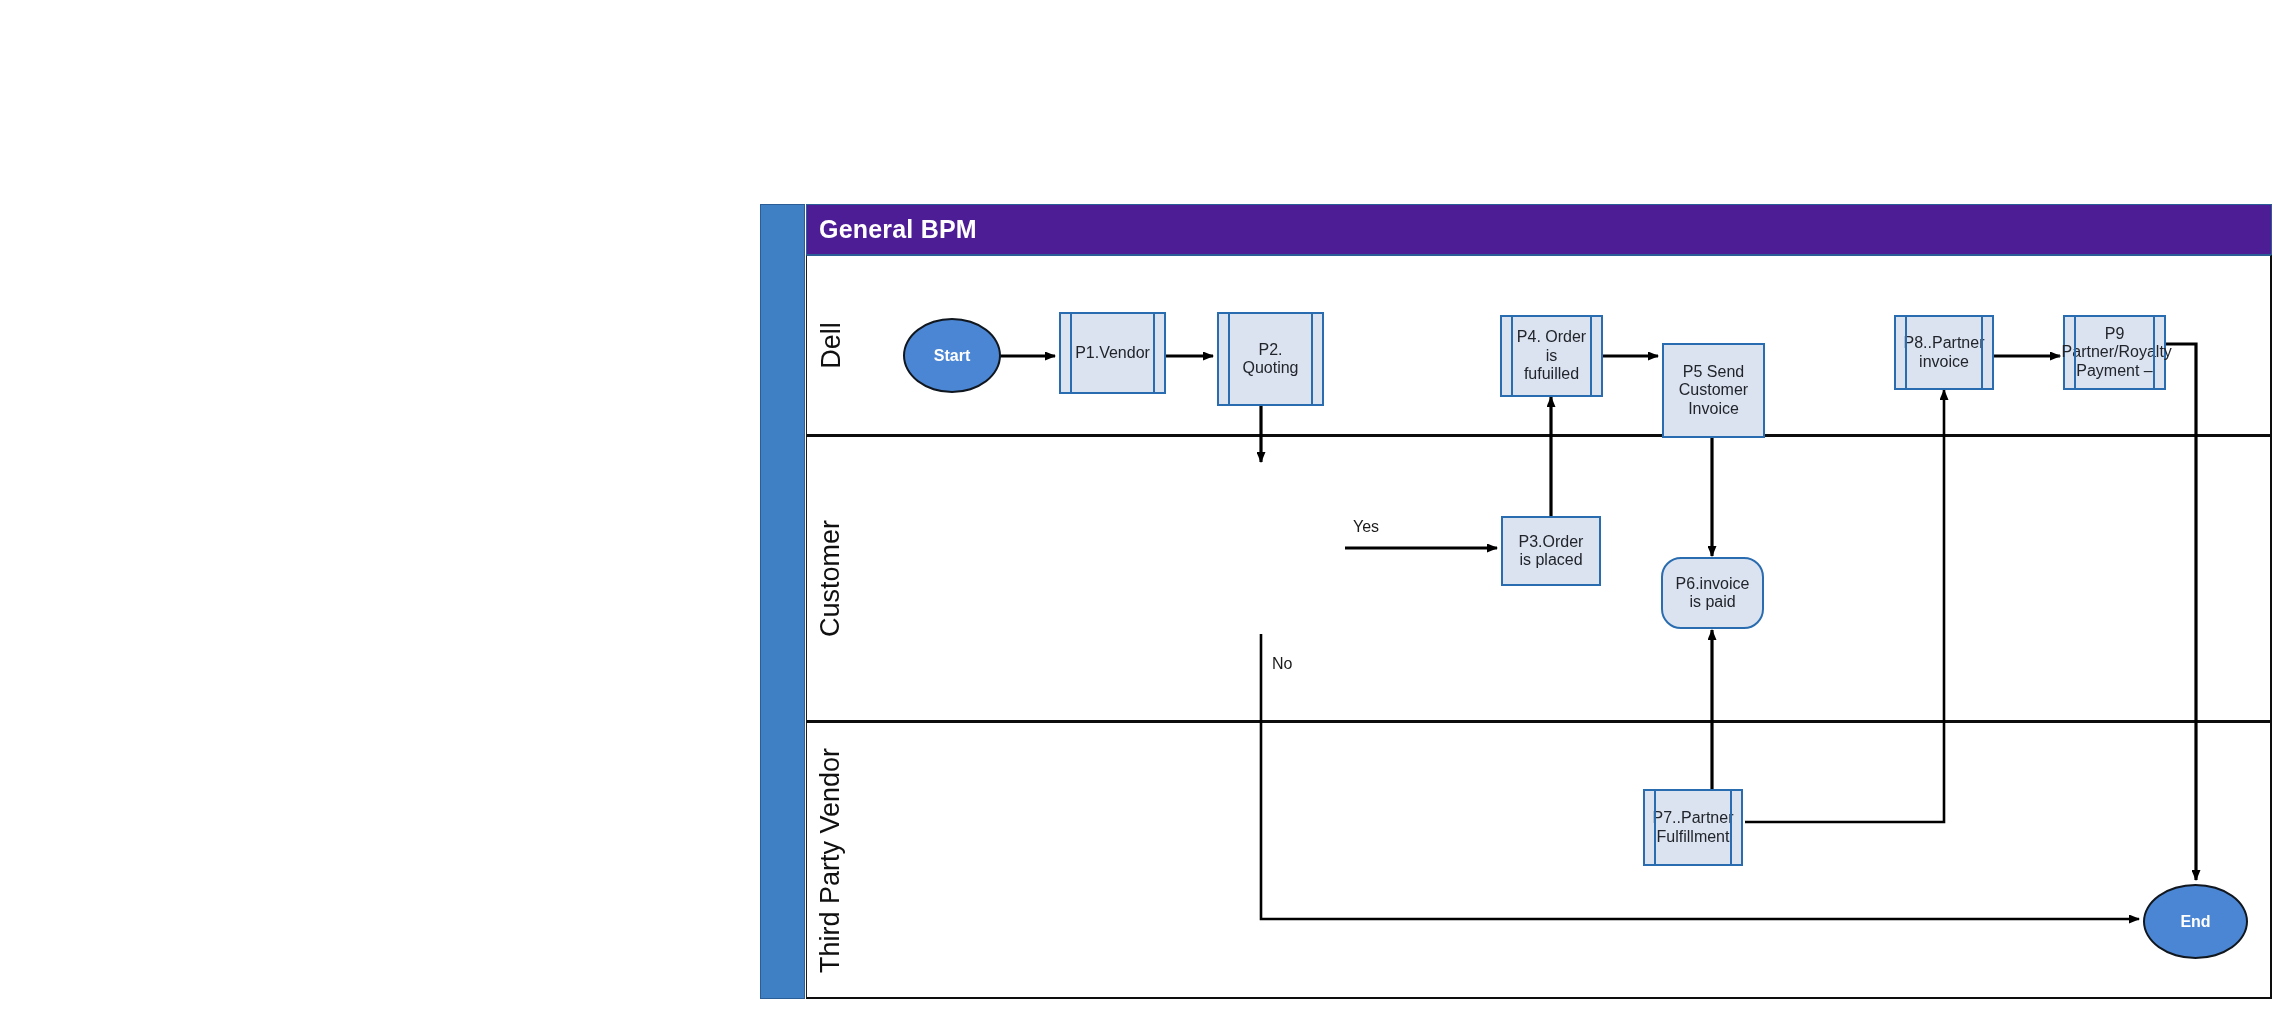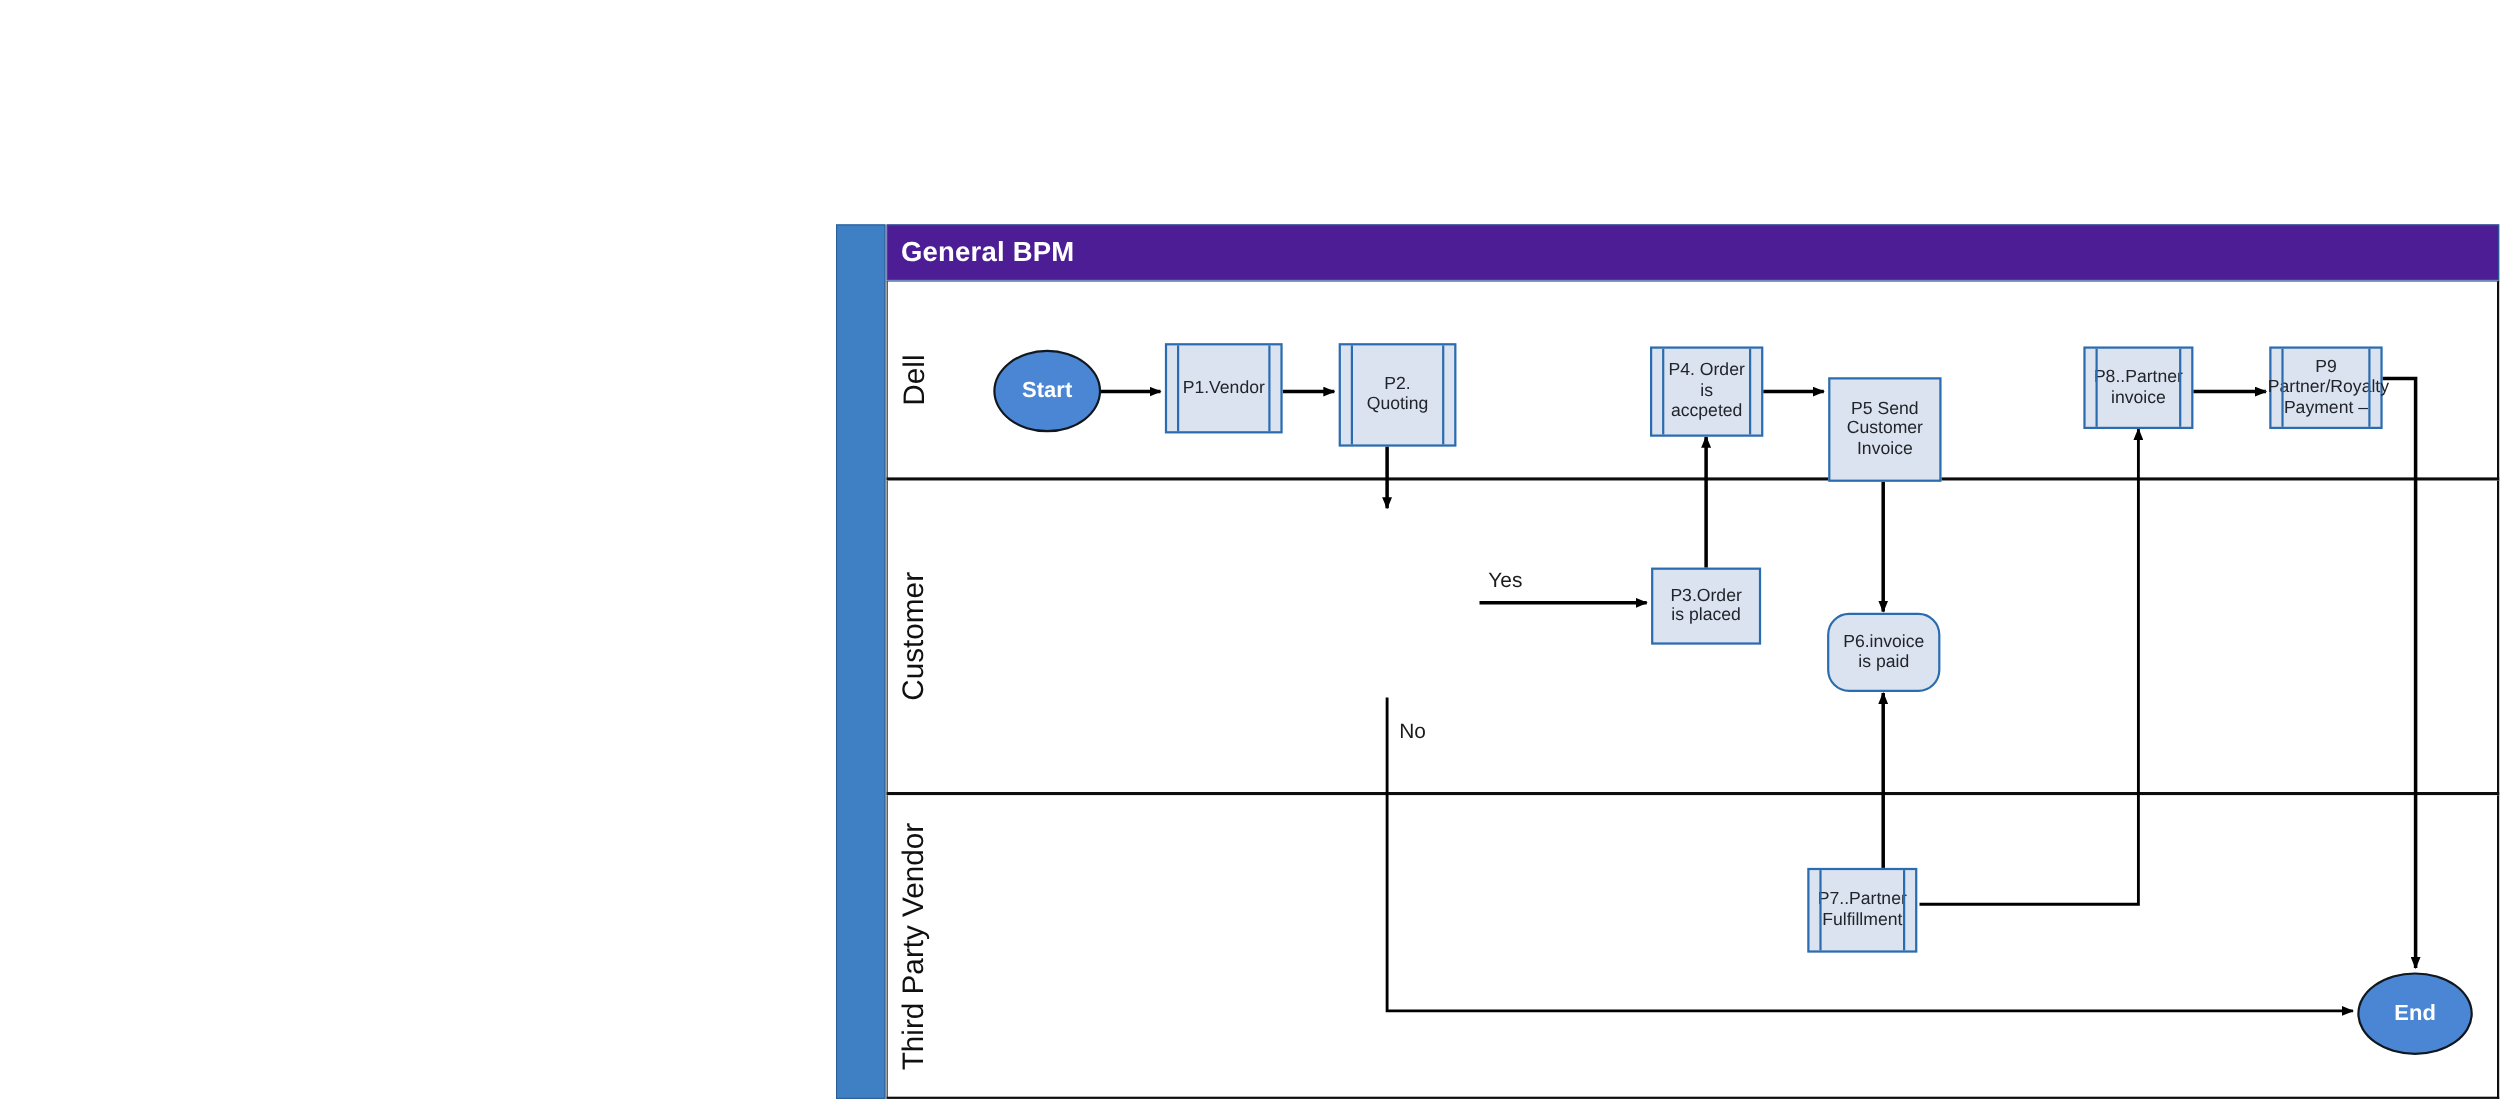--- a/index.html
+++ b/index.html
@@ -30,40 +30,40 @@
                    font-size:27px;color:#101010;font-weight:400;}
 
   
   #flow{position:absolute;left:0;top:0;width:2290px;height:1011px;pointer-events:none;}
 
   
   .node{position:absolute;box-sizing:border-box;display:flex;
         align-items:center;justify-content:center;text-align:center;}
 
   .ellipse{background:#4a86d4;border:2px solid #11171f;border-radius:50%;
-           color:#ffffff;font-size:20px;font-weight:bold;}
+           color:#ffffff;font-size:16px;font-weight:bold;}
 
   .task{background:#dce3f0;border:2px solid #2a6cb0;color:#21252b;font-size:16px;
         line-height:1.15;}
   .task .tx{padding:0 14px;}
   .task .bar{position:absolute;top:0;width:2px;height:100%;background:#2a6cb0;}
   .task .bar.a{left:9px;}
   .task .bar.b{right:9px;}
 
   .diamond-wrap{position:absolute;}
   .diamond-shadow{position:absolute;left:9px;top:9px;width:100%;height:100%;
                   background:#b4b4b4;transform:rotate(45deg);}
   .diamond{position:absolute;left:0;top:0;width:100%;height:100%;
            background:#4a86d4;border:1px solid #2b5e96;transform:rotate(45deg);}
   .diamond-text{position:absolute;left:0;top:0;width:100%;height:100%;
                 display:flex;align-items:center;justify-content:center;
                 color:#ffffff;font-size:15px;font-weight:bold;line-height:1.25;
                 text-align:center;padding:0 16px;box-sizing:border-box;}
 
-  .edge-label{position:absolute;font-size:19px;color:#1b1b1b;}
+  .edge-label{position:absolute;font-size:16px;color:#1b1b1b;}
 </style>
 </head>
 <body>
 
 <div id="stage">
 
   <div id="pool">
 
     <div class="pool-band"></div>
 
@@ -136,21 +136,21 @@
 
   <div class="node task" style="left:1217px;top:312px;width:107px;height:94px;">
     <span class="bar a"></span>
     <span class="bar b"></span>
     <span class="tx">P2. Quoting</span>
   </div>
 
   <div class="node task" style="left:1500px;top:315px;width:103px;height:82px;">
     <span class="bar a"></span>
     <span class="bar b"></span>
-    <span class="tx">P4. Order is accpeted</span>
+    <span class="tx">P4. Order is fufuilled</span>
   </div>
 
   <div class="node task" style="left:1662px;top:315px;width:103px;height:95px;margin-top:28px;">
     <span class="tx">P5  Send Customer Invoice</span>
   </div>
 
   <div class="node task" style="left:1894px;top:315px;width:100px;height:75px;">
     <span class="bar a"></span>
     <span class="bar b"></span>
     <span class="tx">P8..Partner invoice</span>

